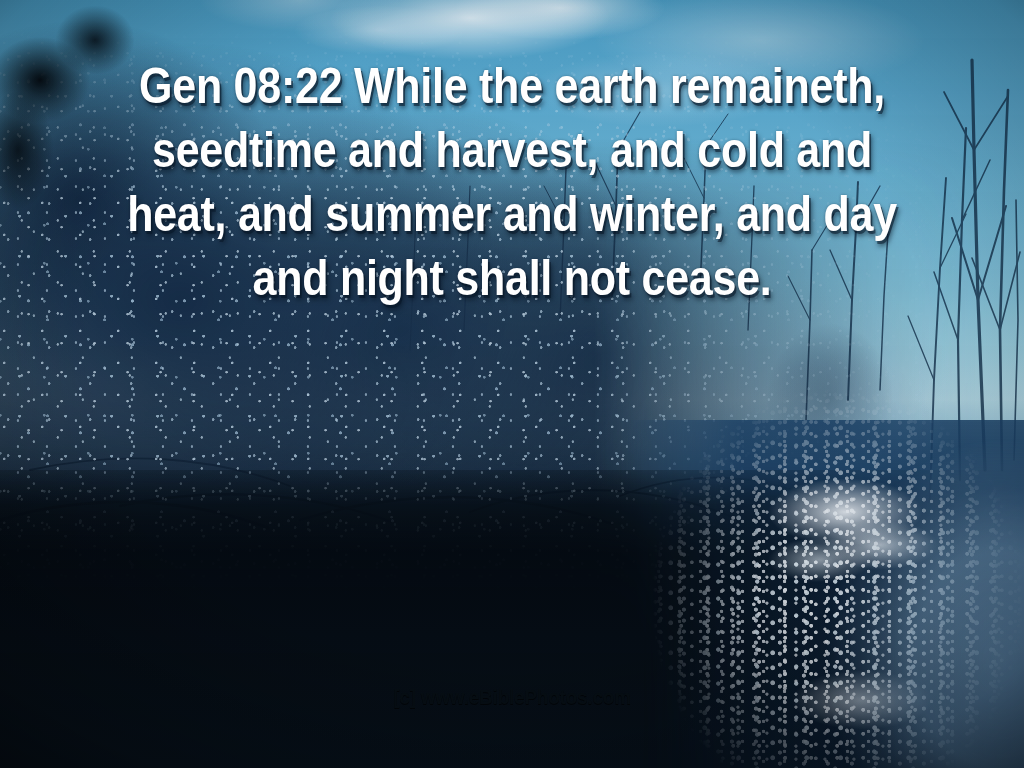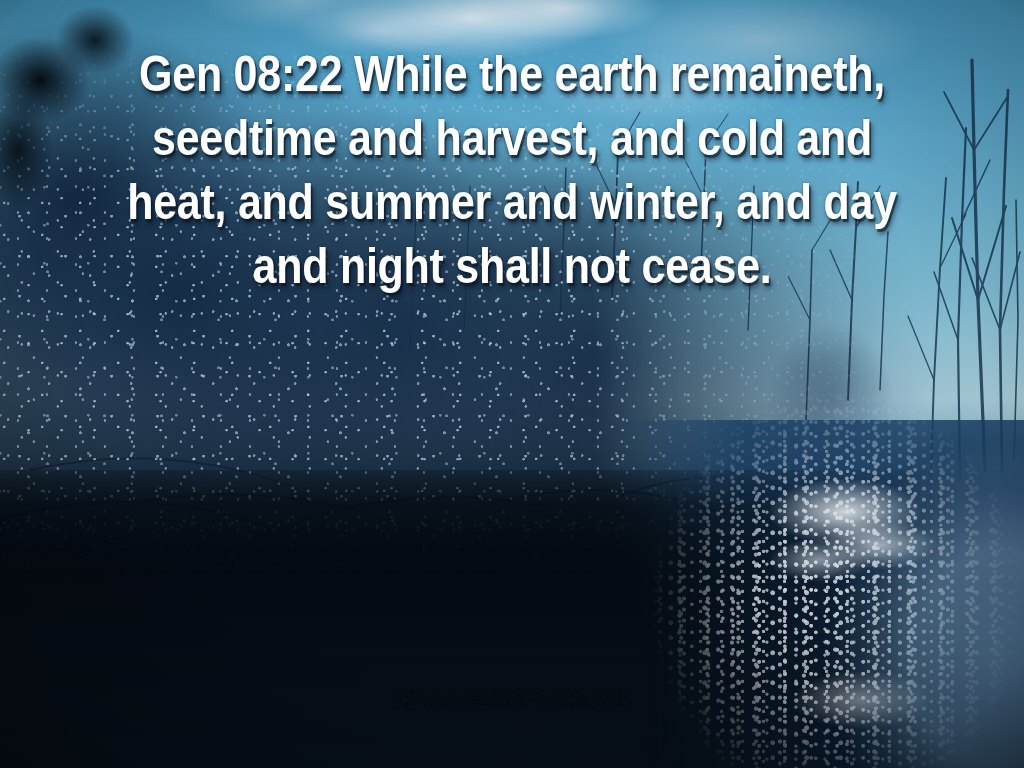--- a/index.html
+++ b/index.html
@@ -188,21 +188,21 @@
   
   #vignette {
     background: radial-gradient(ellipse 760px 560px at 50% 45%, rgba(0,0,0,0) 55%, rgba(0,0,0,.22) 88%, rgba(0,0,0,.42) 100%);
   }
 
   
   #verse {
     position: absolute;
     left: 0;
     right: 0;
-    top: 42px;
+    top: 54px;
     padding: 0 46px;
     box-sizing: border-box;
     text-align: center;
     z-index: 20;
   }
   .verse-line {
     display: block;
     font-family: "Liberation Sans Narrow", "Liberation Sans", sans-serif;
     font-weight: bold;
     font-size: 50px;

